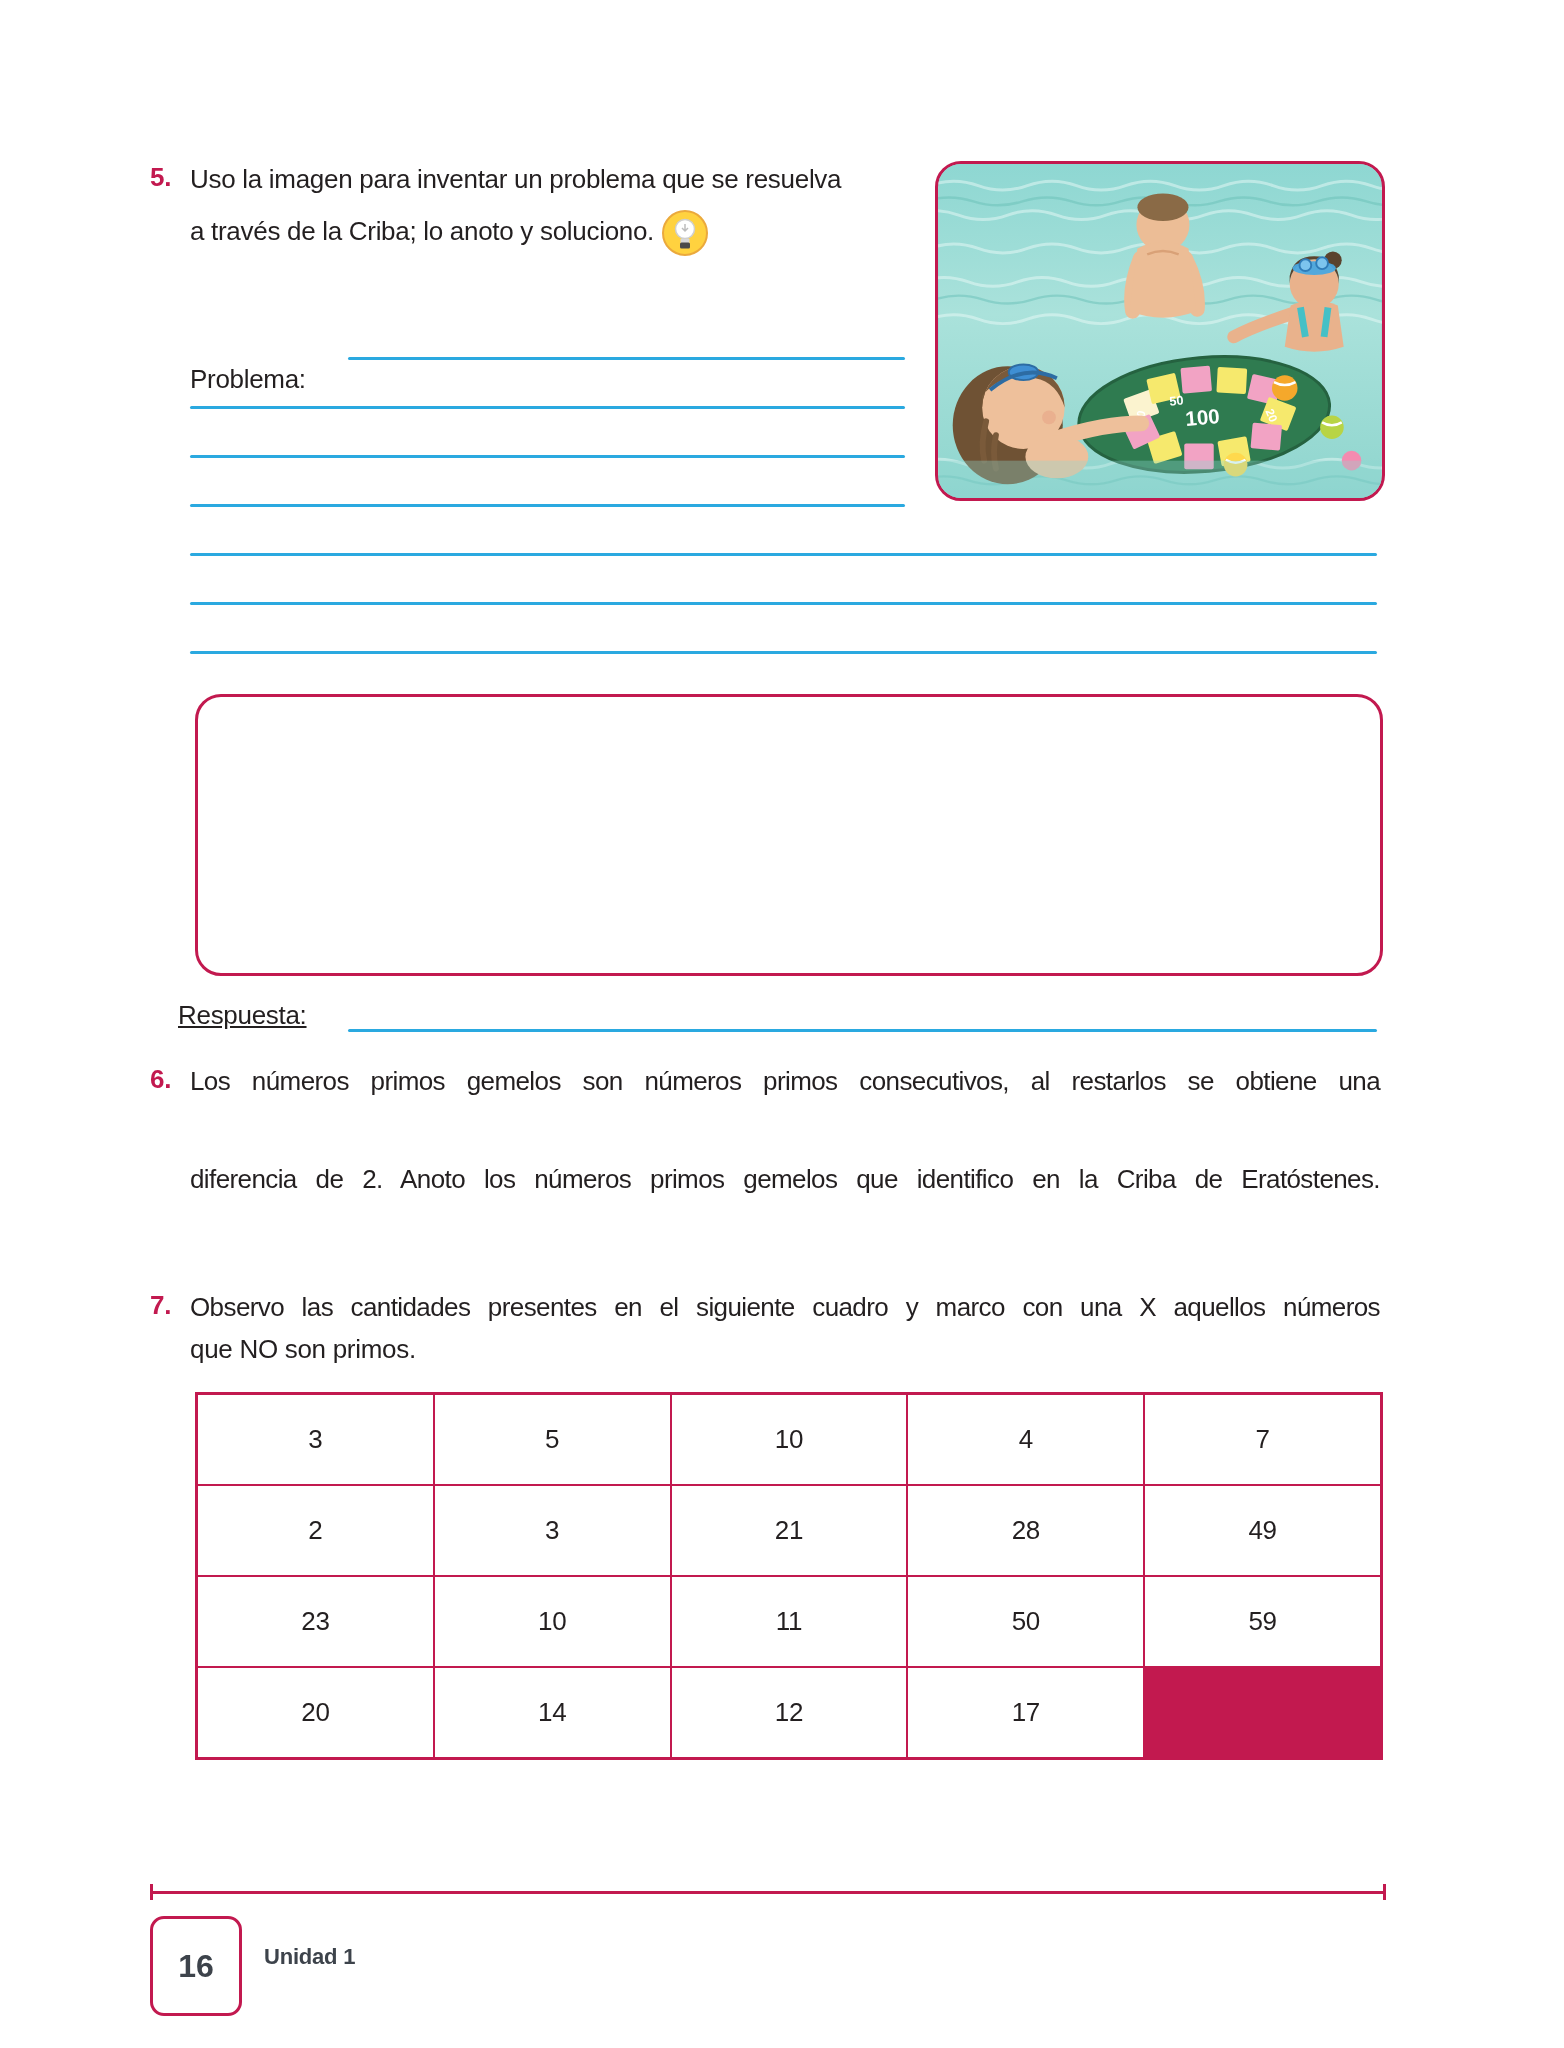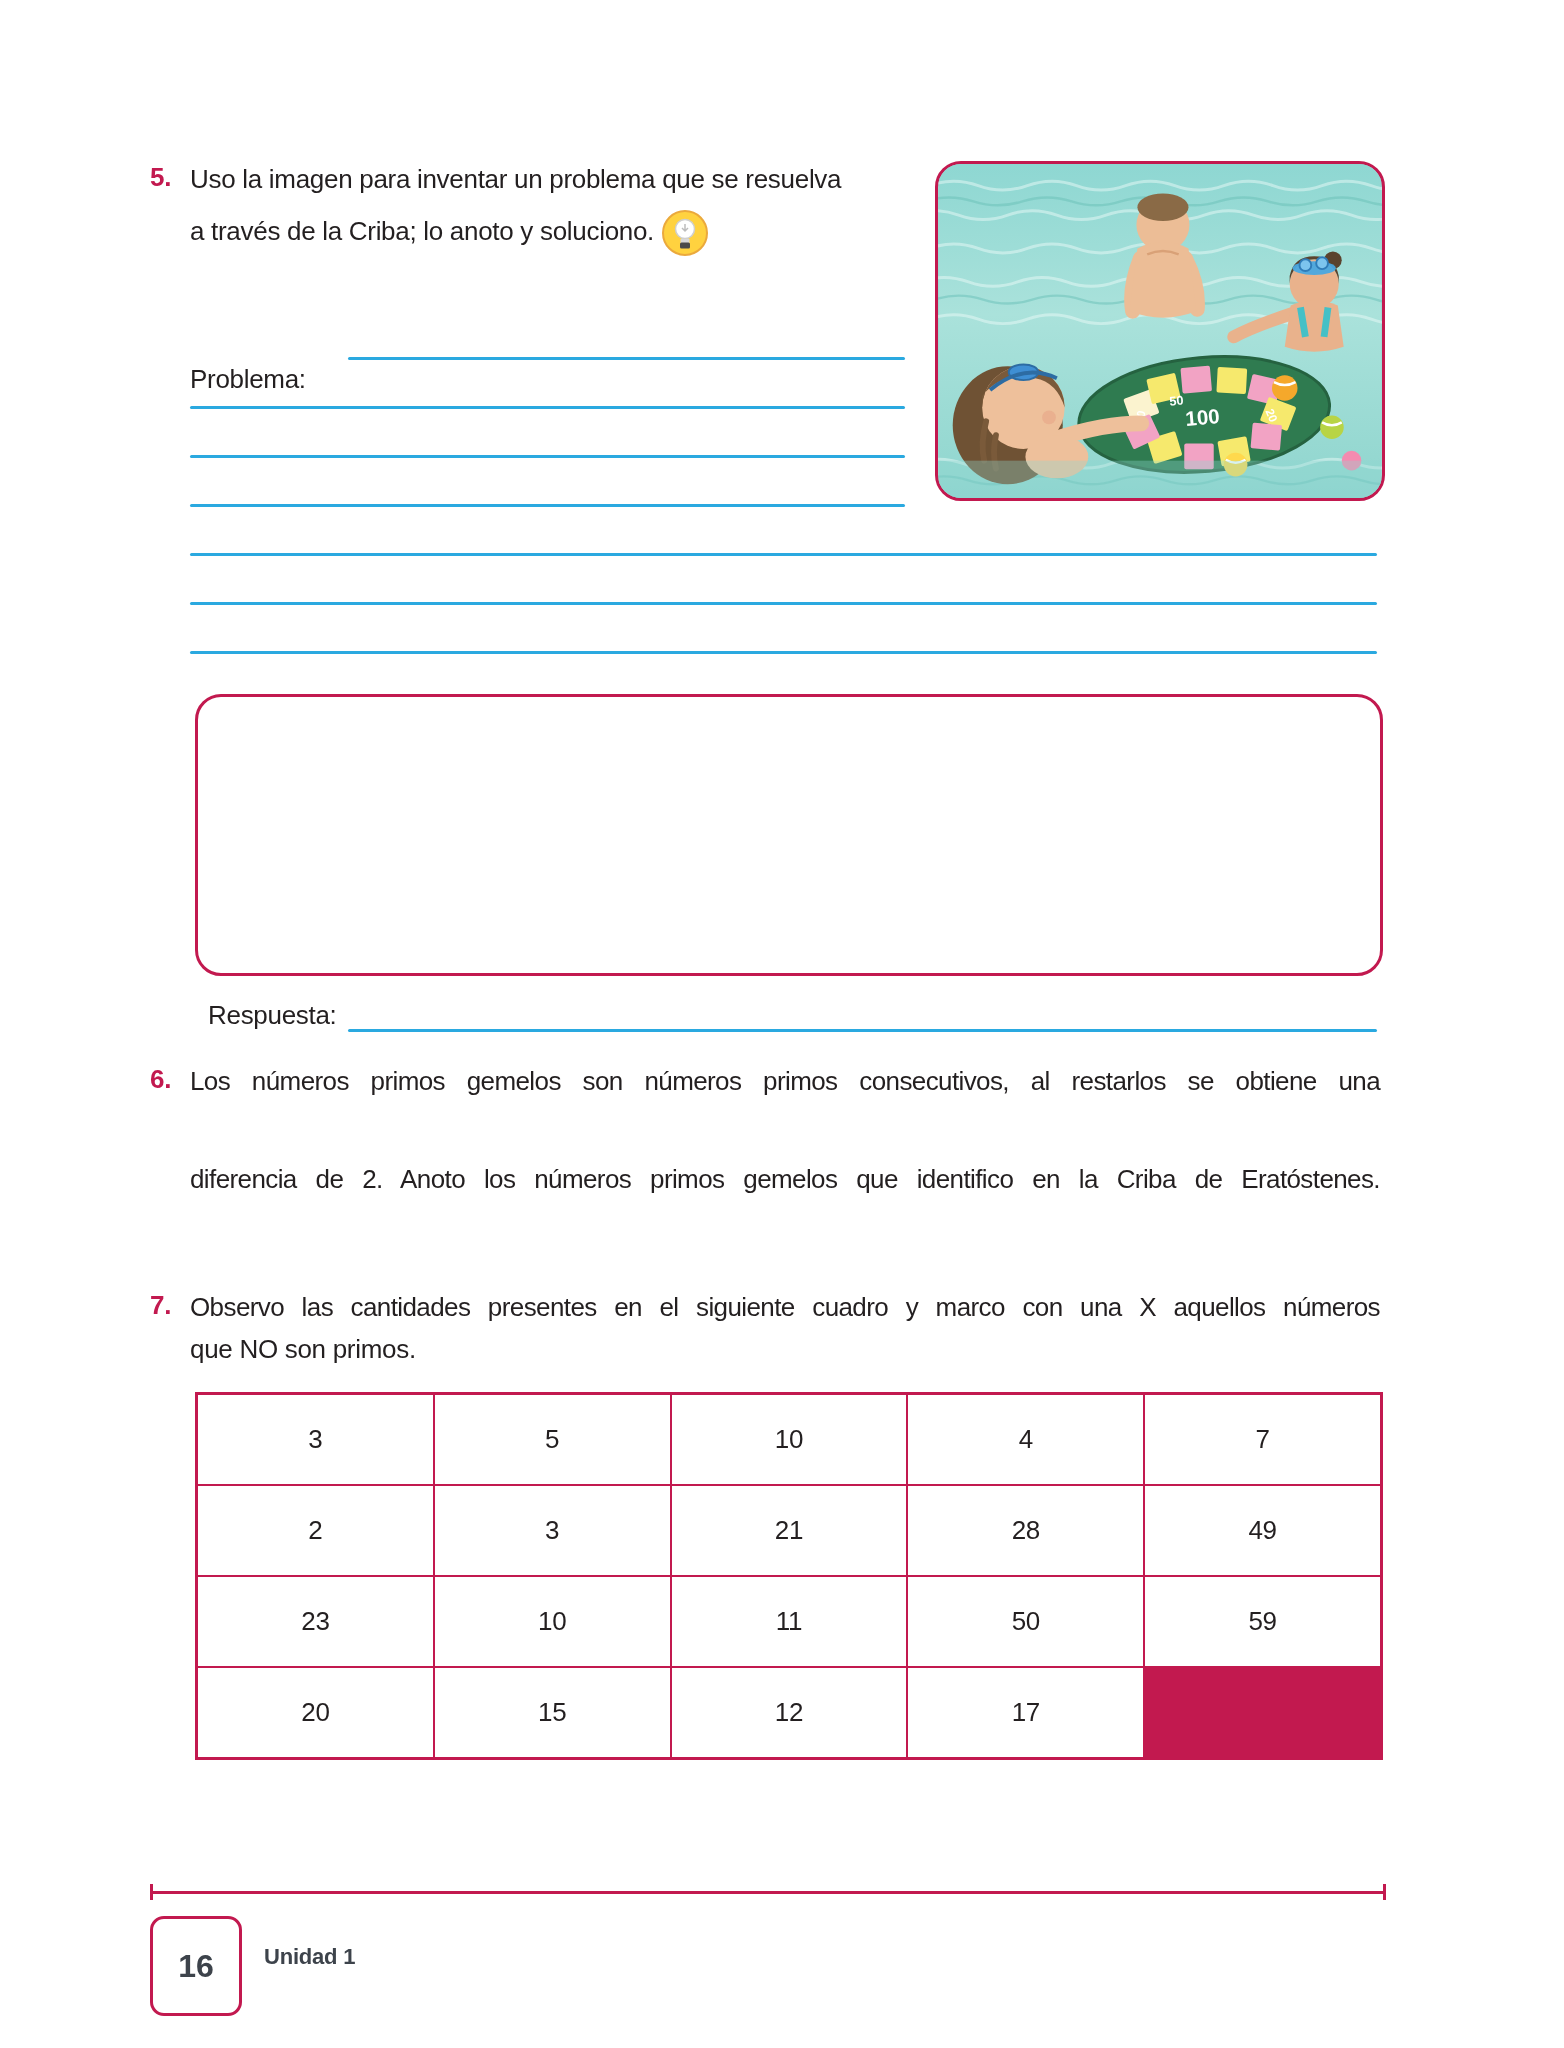--- a/index.html
+++ b/index.html
@@ -160,21 +160,21 @@
   <div class="wline" style="left:348px;top:357px;width:557px;"></div>
   <div class="wline" style="left:190px;top:406px;width:715px;"></div>
   <div class="wline" style="left:190px;top:455px;width:715px;"></div>
   <div class="wline" style="left:190px;top:504px;width:715px;"></div>
   <div class="wline" style="left:190px;top:553px;width:1187px;"></div>
   <div class="wline" style="left:190px;top:602px;width:1187px;"></div>
   <div class="wline" style="left:190px;top:651px;width:1187px;"></div>
 
   <div class="answer-box"></div>
 
-  <div class="abs body-text" style="left:208px;top:998px;">Respuesta:</div>
+  <div class="abs body-text" style="left:178px;top:998px;text-decoration:underline;">Respuesta:</div>
   <div class="wline" style="left:348px;top:1029px;width:1029px;"></div>
 
   <div class="abs item-num" style="left:150px;top:1064px;">6.</div>
   <div class="abs body-text jline" style="left:190px;top:1064px;width:1190px;">Los números primos gemelos son números primos consecutivos, al restarlos se obtiene una</div>
   <div class="abs body-text jline" style="left:190px;top:1162px;width:1190px;">diferencia de 2. Anoto los números primos gemelos que identifico en la Criba de Eratóstenes.</div>
 
   <div class="abs item-num" style="left:150px;top:1290px;">7.</div>
   <div class="abs body-text jline" style="left:190px;top:1290px;width:1190px;">Observo las cantidades presentes en el siguiente cuadro y marco con una X aquellos números</div>
   <div class="abs body-text" style="left:190px;top:1332px;">que NO son primos.</div>
 
@@ -188,21 +188,21 @@
     <div class="cell">3</div>
     <div class="cell">21</div>
     <div class="cell">28</div>
     <div class="cell">49</div>
     <div class="cell">23</div>
     <div class="cell">10</div>
     <div class="cell">11</div>
     <div class="cell">50</div>
     <div class="cell">59</div>
     <div class="cell">20</div>
-    <div class="cell">15</div>
+    <div class="cell">14</div>
     <div class="cell">12</div>
     <div class="cell">17</div>
   </div>
 
   <div class="footer-rule"></div>
   <div class="footer-tick" style="left:150px;"></div>
   <div class="footer-tick" style="left:1383px;"></div>
   <div class="page-num-box">
     <span>16</span>
   </div>

